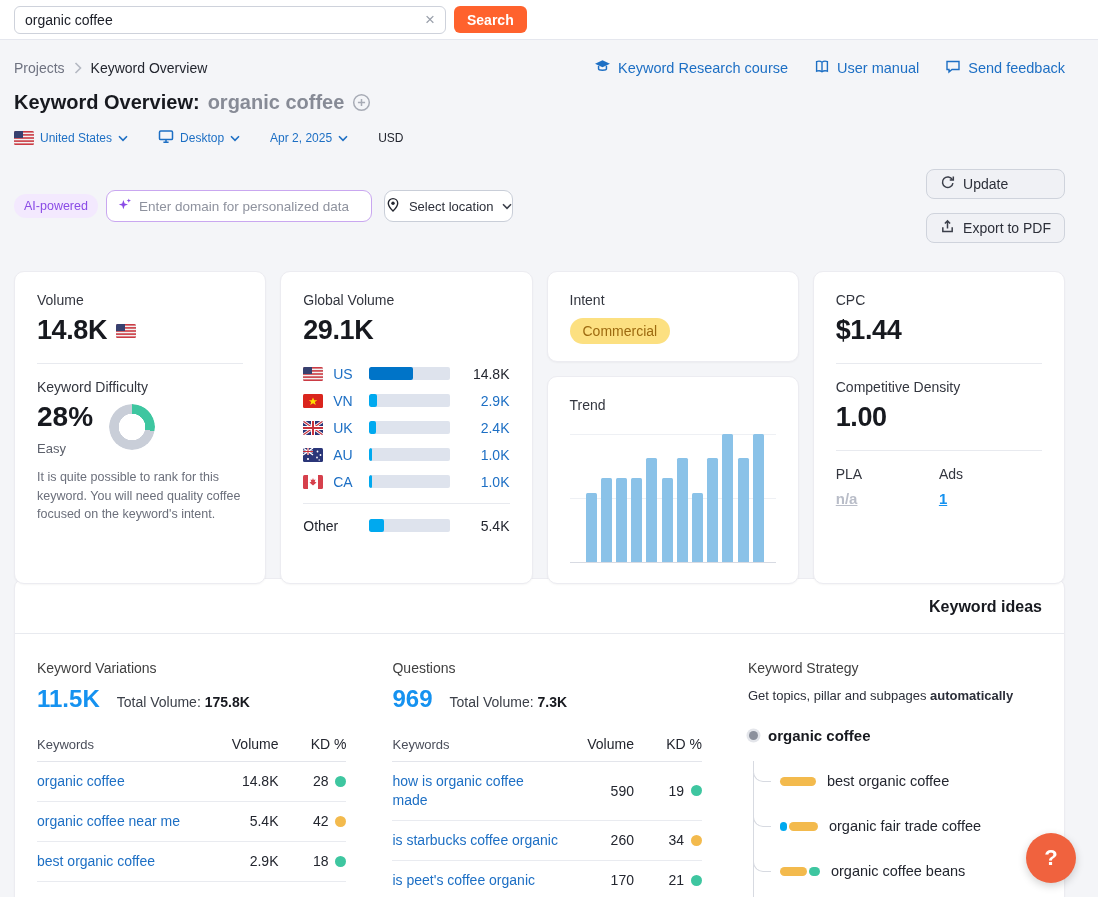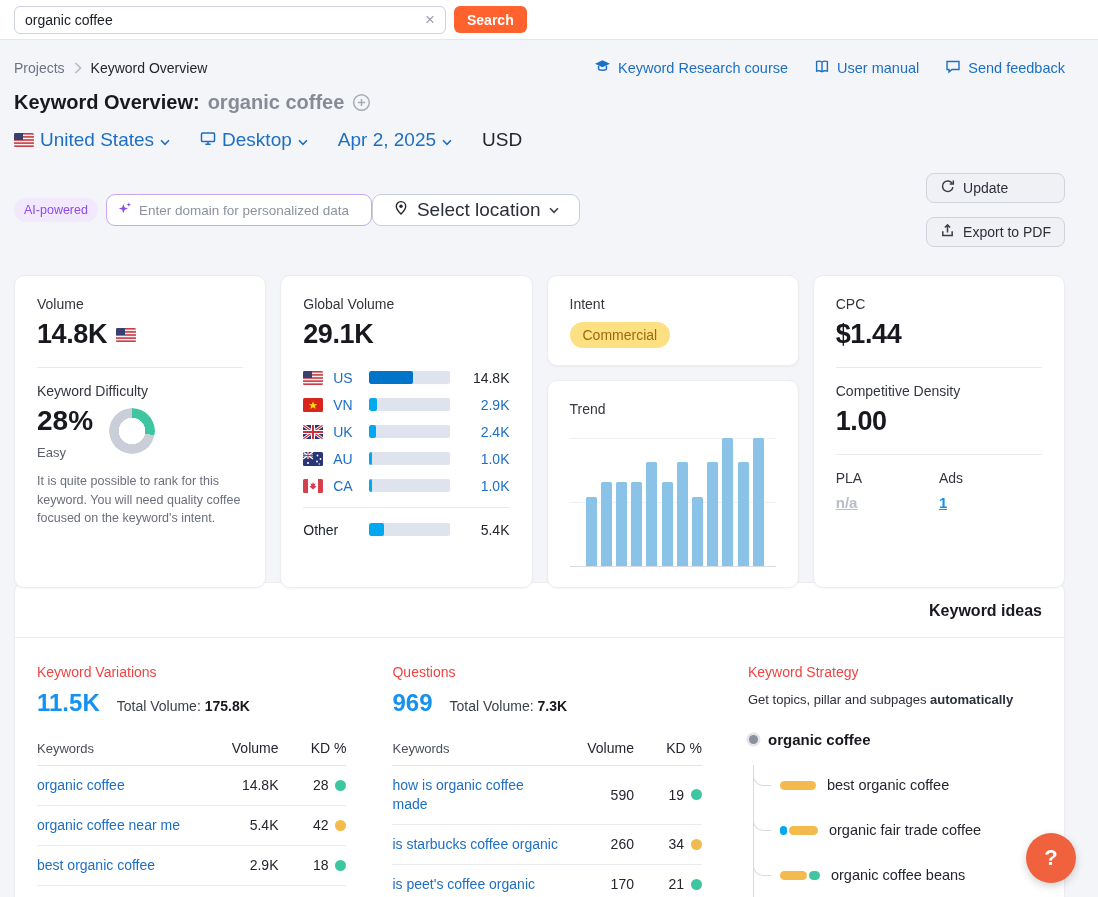--- a/index.html
+++ b/index.html
@@ -32,41 +32,41 @@
   .hdr-links { display:flex; align-items:center; gap:26px; }
   .hdr-link { display:flex; align-items:center; gap:7px; color:#1d6fc4; font-size:14.5px; }
   .hdr-link svg { flex:none; }
 
   
   .title { margin-top:14px; font-size:20px; font-weight:700; color:#17191f; display:flex; align-items:center; gap:8px;}
   .title .kw { color:#84889488; color:#878b96; font-weight:700; }
   .plus-ic { display:flex; }
 
   
-  .filters { margin-top:15px; display:flex; align-items:center; gap:30px; font-size:19px; }
+  .filters { margin-top:15px; display:flex; align-items:center; gap:30px; font-size:12px; }
   .filter { display:flex; align-items:center; gap:6px; color:#1d6fc4; cursor:pointer; }
   .filter .flag { display:flex; }
   .currency { color:#23262f; }
 
   
   .tabs { margin-top:24px; border-bottom:1px solid #e2e4ea; display:flex; gap:28px; }
   .tab { padding-bottom:11px; font-size:15px; color:#23262f; cursor:pointer; position:relative; }
   .tab.active { font-weight:700; color:#17191f; }
   .tab.active::after { content:""; position:absolute; left:0; right:0; bottom:-1px; height:3px; background:#1273d4; border-radius:2px 2px 0 0; }
 
   
   .controls { margin-top:22px; display:flex; align-items:center; justify-content:space-between; }
   .controls-left { display:flex; align-items:center; }
   .ai-badge { background:#f3e9fe; color:#8a4be6; font-size:12.5px; padding:5px 10px; border-radius:12px; margin-right:8px; }
   .domain-input { width:266px; height:32px; border:1px solid #c9a7f0; border-radius:9px; background:#fff;
     display:flex; align-items:center; gap:7px; padding:0 10px; }
   .domain-input input { flex:1; border:none; outline:none; font:13.5px "Liberation Sans", sans-serif; color:#23262f; background:transparent; }
   .domain-input input::placeholder { color:#8e929e; }
-  .loc-select { height:32px; border:1px solid #c9ced8; border-radius:9px; background:#fff;
-    display:flex; align-items:center; gap:8px; padding:0 20px; font-size:19px; color:#2c2f39; cursor:pointer; }
+  .loc-select { margin-left:12px; height:32px; border:1px solid #c9ced8; border-radius:9px; background:#fff;
+    display:flex; align-items:center; gap:8px; padding:0 0; font-size:13px; color:#2c2f39; cursor:pointer; }
   .loc-select .chev { color:#5b5f6b; display:flex; }
   .controls-right { display:flex; gap:14px;flex-direction:column; }
   .btn-soft { height:30px; display:flex; align-items:center; gap:8px; padding:0 13px;
     background:#f0f1f5; border:1px solid #cfd3dc; border-radius:8px; font-size:14px; color:#2c2f39; cursor:pointer; }
 
   
   .cards { margin-top:28px; display:grid; grid-template-columns:repeat(4,1fr); gap:14px; height:293px; }
   .card { background:#fff; border:1px solid #ececf1; border-radius:10px; box-shadow:0 1px 2px rgba(20,22,30,.04); padding:20px 22px; }
   .card-label { font-size:14px; color:#33363f; }
   .card-big { margin-top:7px; font-size:27px; font-weight:800; color:#17191f; letter-spacing:-0.4px; display:flex; align-items:center; gap:9px; }
@@ -101,21 +101,21 @@
 
   .pla-ads { display:grid; grid-template-columns:1fr 1fr; }
   .pa-val { margin-top:8px; font-size:15px; font-weight:800;text-decoration:underline; }
   .pa-val.na { color:#b9bdc8; }
   .pa-val.ads { color:#1592f0; }
 
   
   .ideas-card { margin-top:14px; background:#fff; border:1px solid #ececf1; border-radius:10px; box-shadow:0 1px 2px rgba(20,22,30,.04); height:500px; }
   .ideas-head { padding:19px 22px 17px; border-bottom:1px solid #e8eaef; font-size:16px; font-weight:700; color:#17191f;text-align:right; }
   .ideas-body { padding:26px 22px 10px; display:grid; grid-template-columns:1fr 1fr 0.95fr; gap:46px; }
-  .col-h { font-size:14px; color:#ef4444; }
+  .col-h { font-size:14px; color:#404040; }
   .col-stat { margin-top:9px; display:flex; align-items:baseline; gap:17px; }
   .col-count { font-size:24px; font-weight:700; color:#1592f0; }
   .col-total { font-size:14px; color:#3c4049; }
   .col-total b { color:#17191f; }
   .ktable { margin-top:23px; }
   .krow { display:grid; grid-template-columns:1fr 62px 58px; gap:10px; align-items:center;
     padding:10px 0; border-bottom:1px solid #e9ebf0; }
   .krow.head { padding:0 0 9px; font-size:13px; color:#4a4e5a; border-bottom:1px solid #e3e5eb; }
   .krow .kw-link { font-size:14px; color:#1d6fc4; line-height:1.35; }
   .krow .vol { text-align:right; font-size:14px; color:#23262f; }

